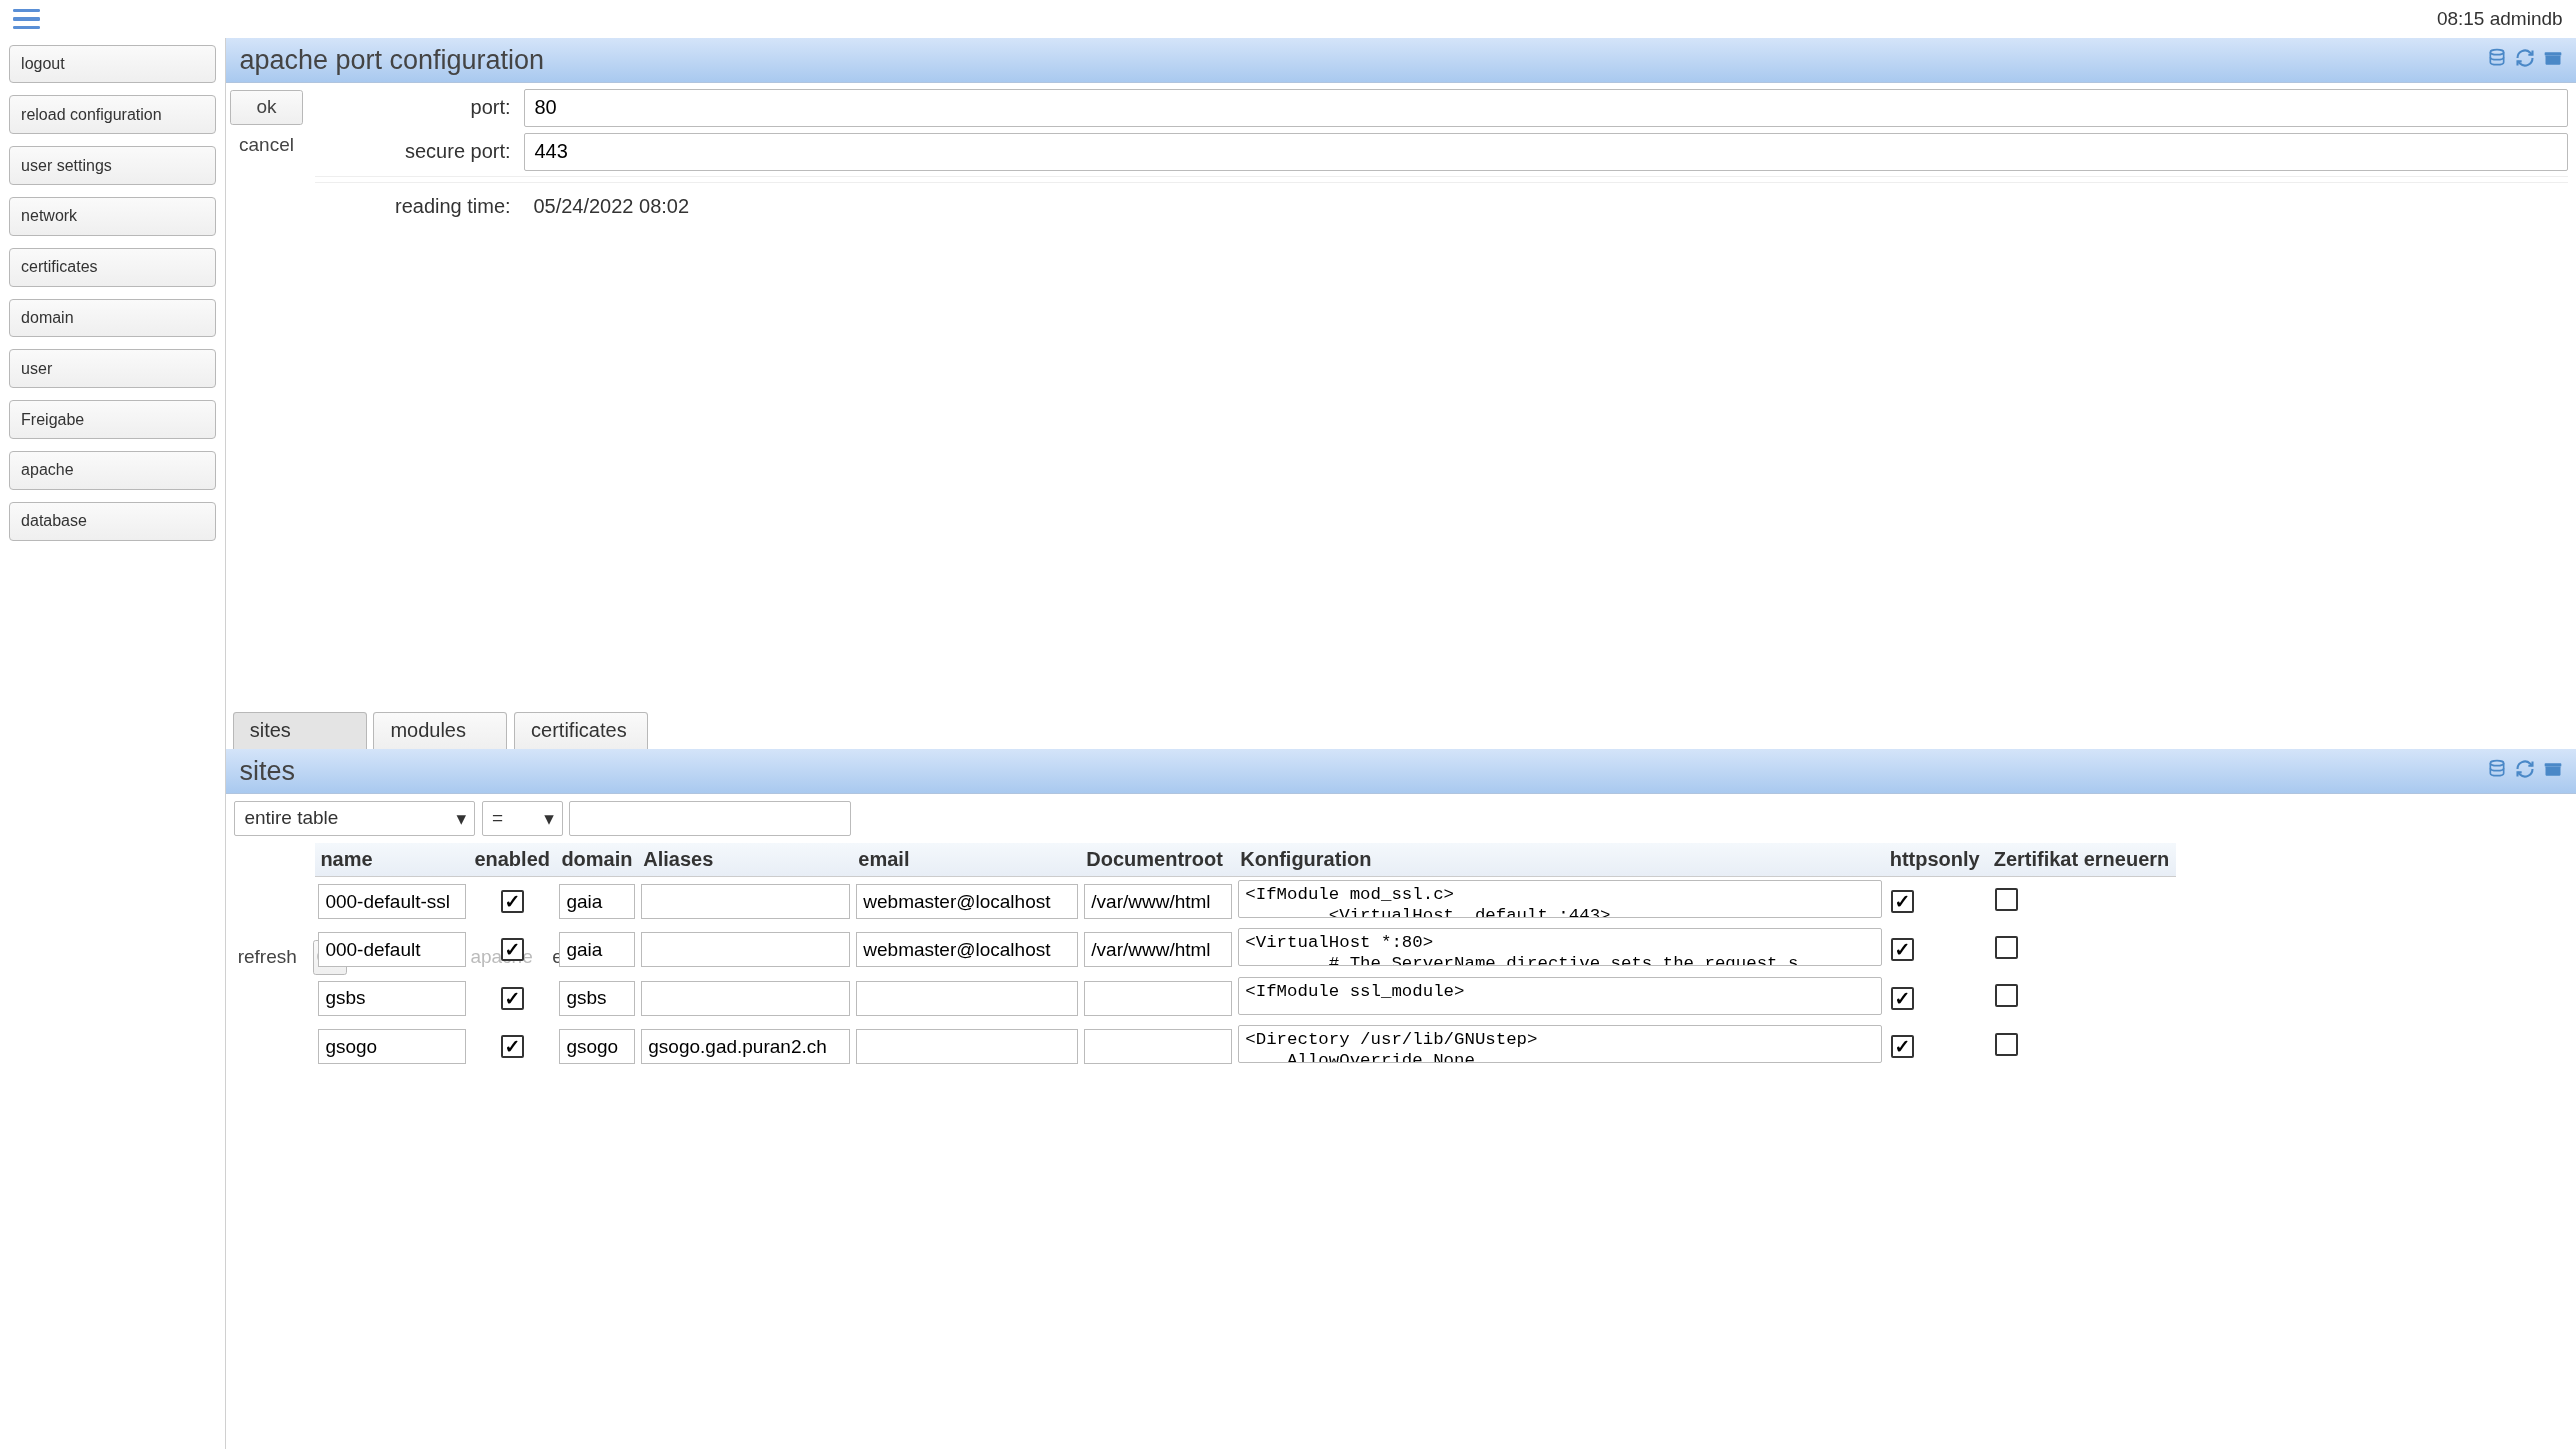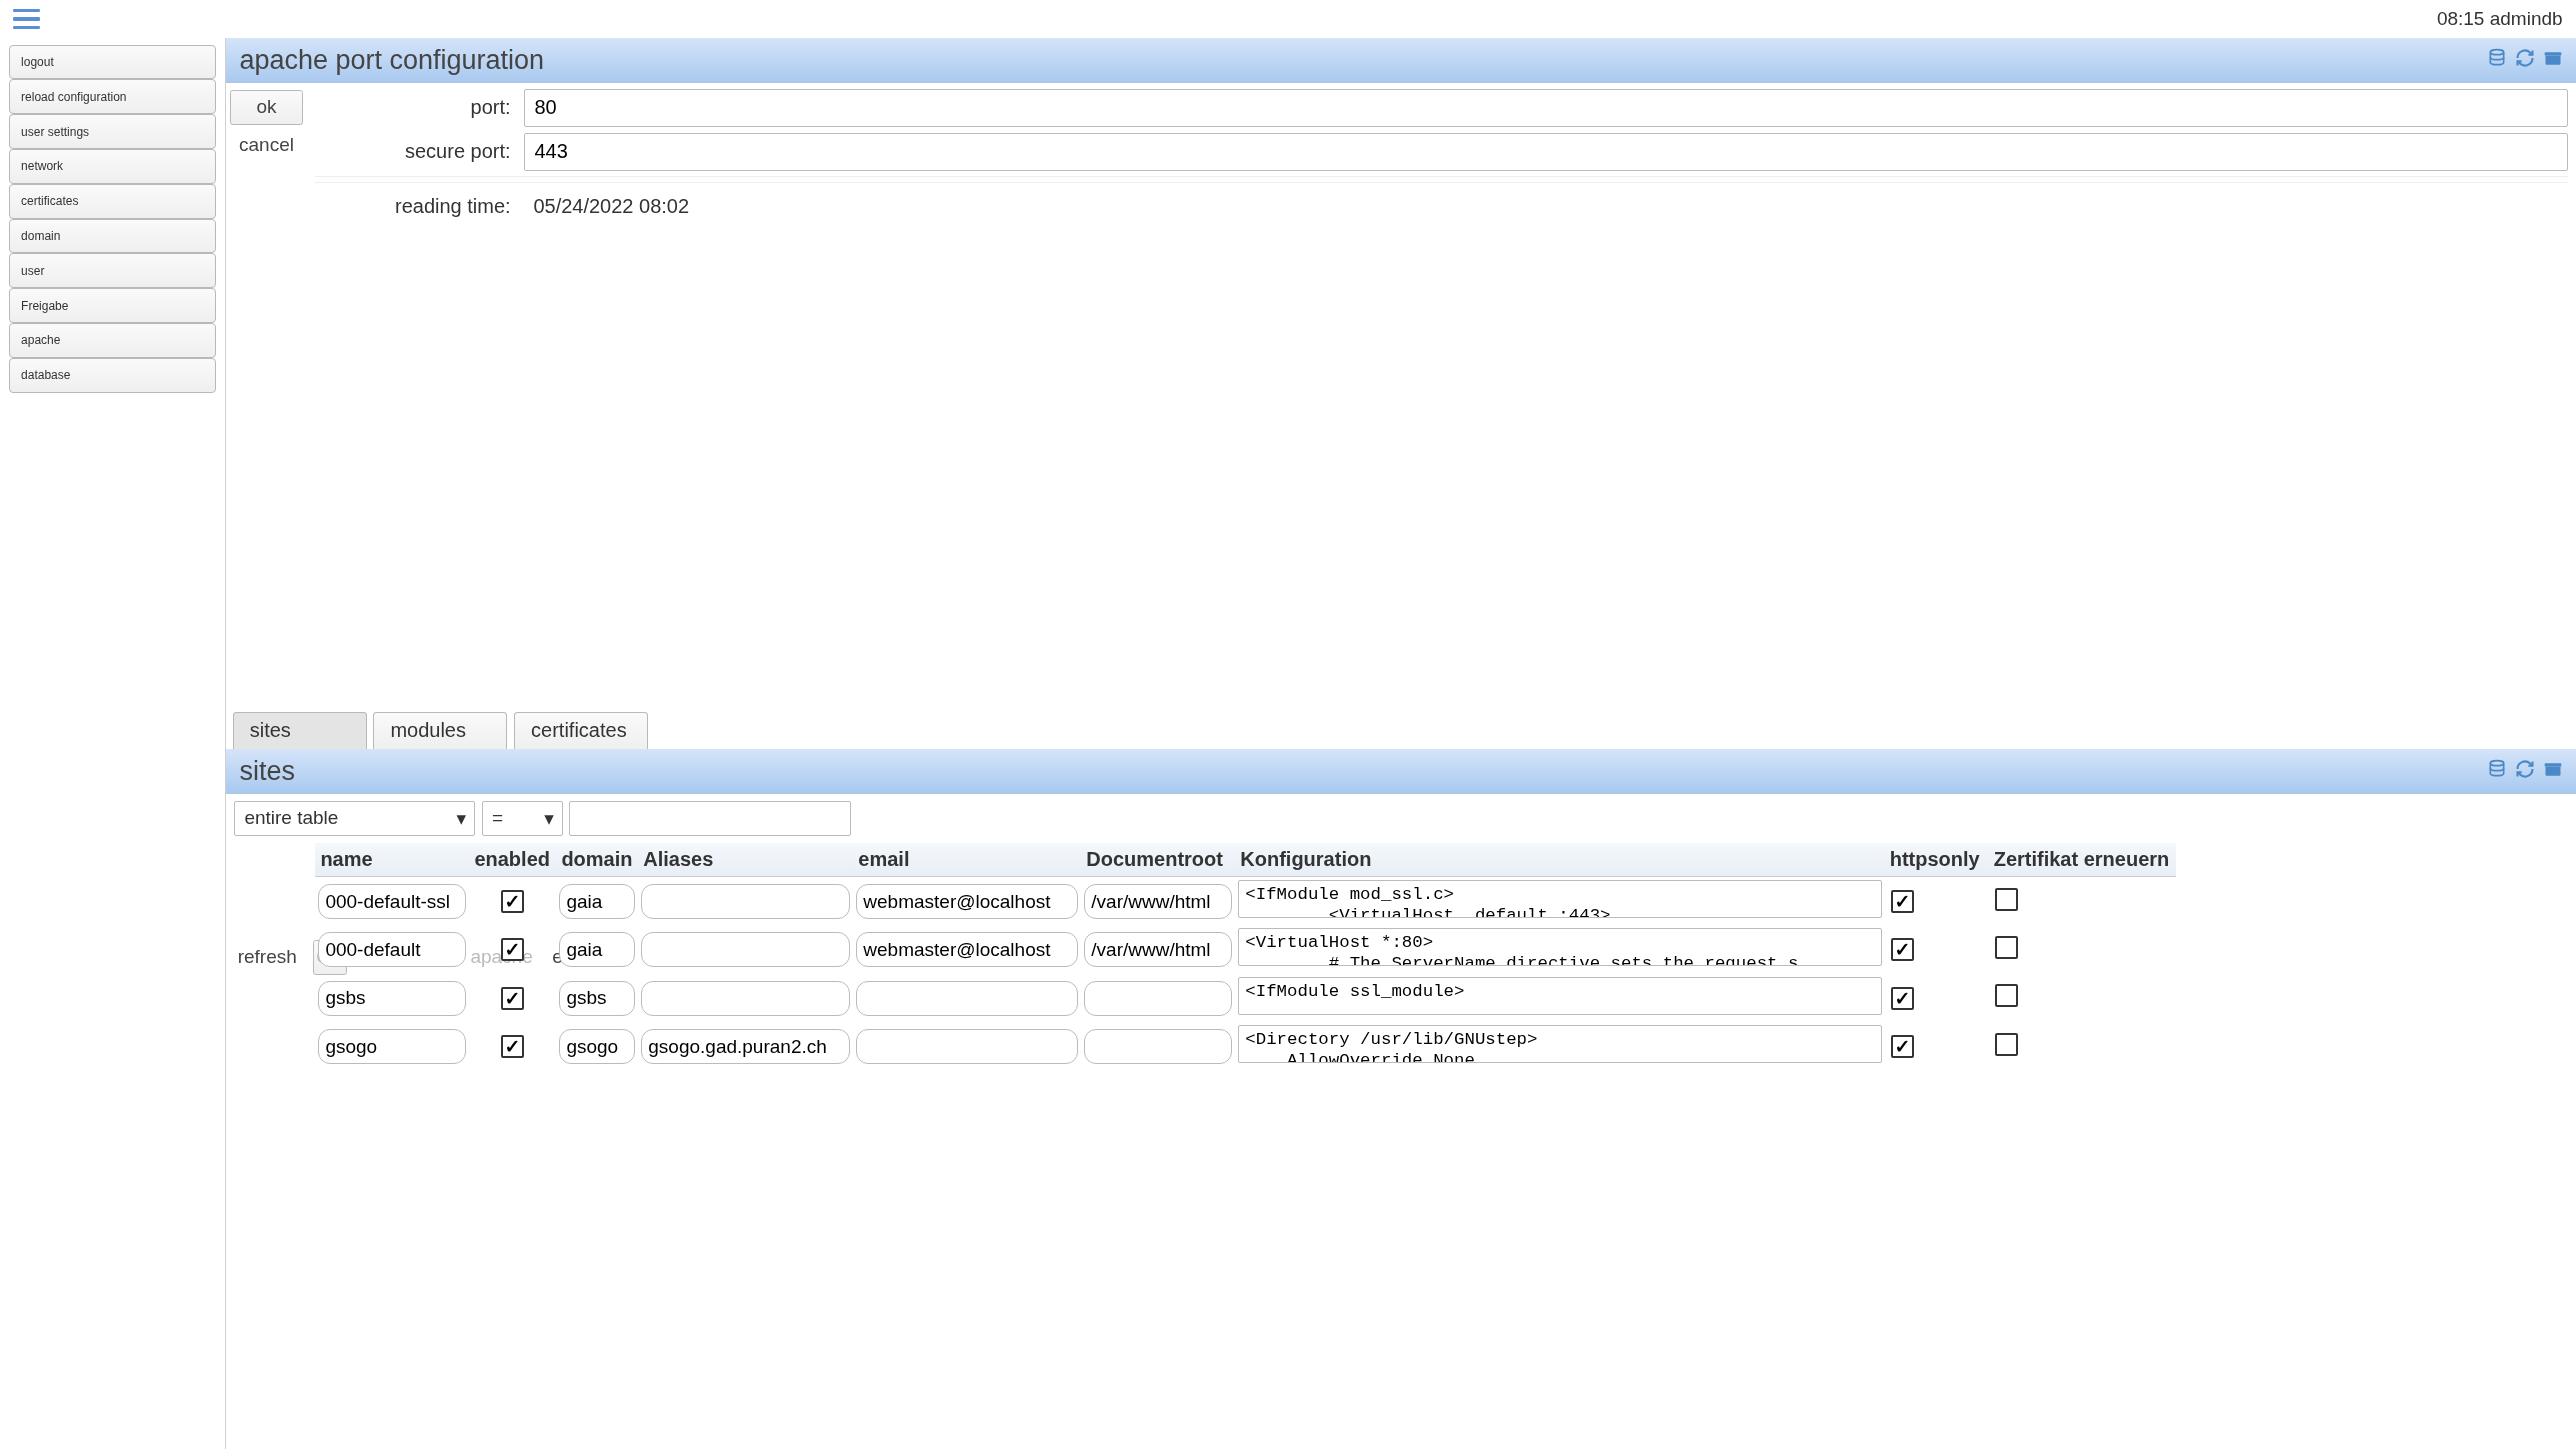--- a/index.html
+++ b/index.html
@@ -42,24 +42,24 @@
   height: calc(100% - 38px);
 }
 .sidebar {
   width: 225px;
   padding: 6.7px 9.4px;
 }
 .sidebar-item {
   border: 0.7px solid #b8b8b8;
   border-radius: 4px;
   padding: 9.4px 10.7px;
-  margin-bottom: 0;
+  margin-bottom: 12px;
   background: linear-gradient(#fafafa, #efefef);
   cursor: pointer;
-  font-size: 12px;
+  font-size: 16px;
   color: #333;
 }
 .content {
   flex: 1;
   display: flex;
   flex-direction: column;
   border-left: 0.7px solid #d0d0d0;
 }
 .panel-header {
   background: linear-gradient(#d4e4f9, #a9c9ef);
@@ -226,21 +226,21 @@
   border-bottom: 0.7px solid #ccc;
   color: #333;
   background: linear-gradient(#f4f8fc, #e8eef6);
 }
 table.sites td {
   padding: 2.7px 2.7px;
   vertical-align: middle;
 }
 .cell-input {
   border: 0.7px solid #bbb;
-  border-radius: 12px;
+  border-radius: 0;
   padding: 5.4px 6.7px;
   font-size: 19px;
   width: 100%;
   font-family: inherit;
 }
 .cell-textarea {
   border: 0.7px solid #bbb;
   border-radius: 2px;
   padding: 4px 6.7px;
   font-size: 17.4px;

